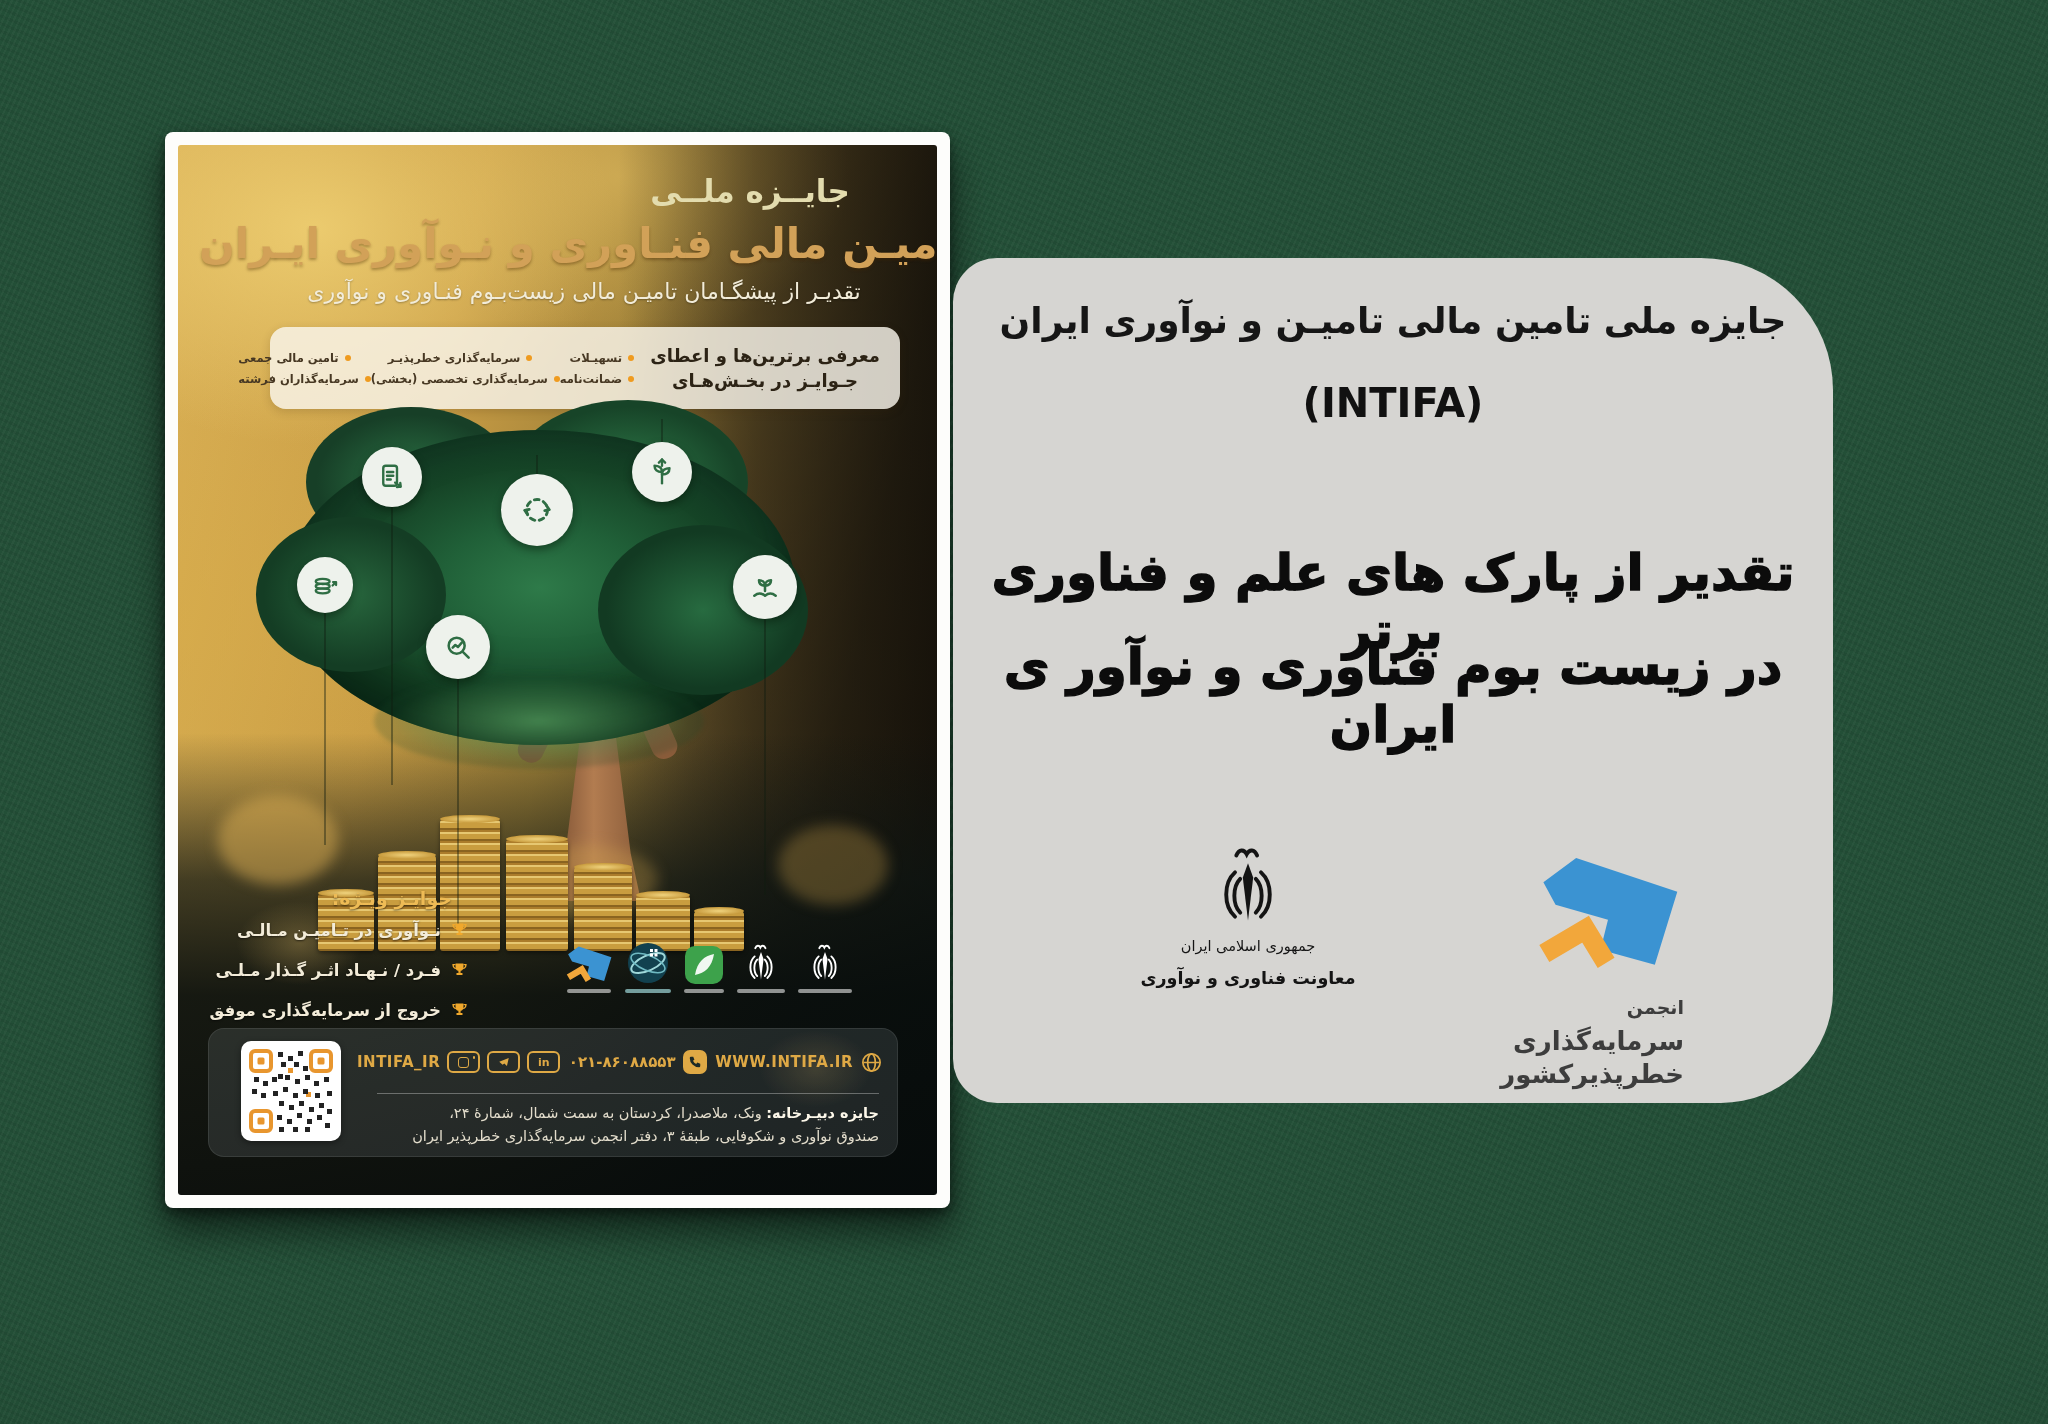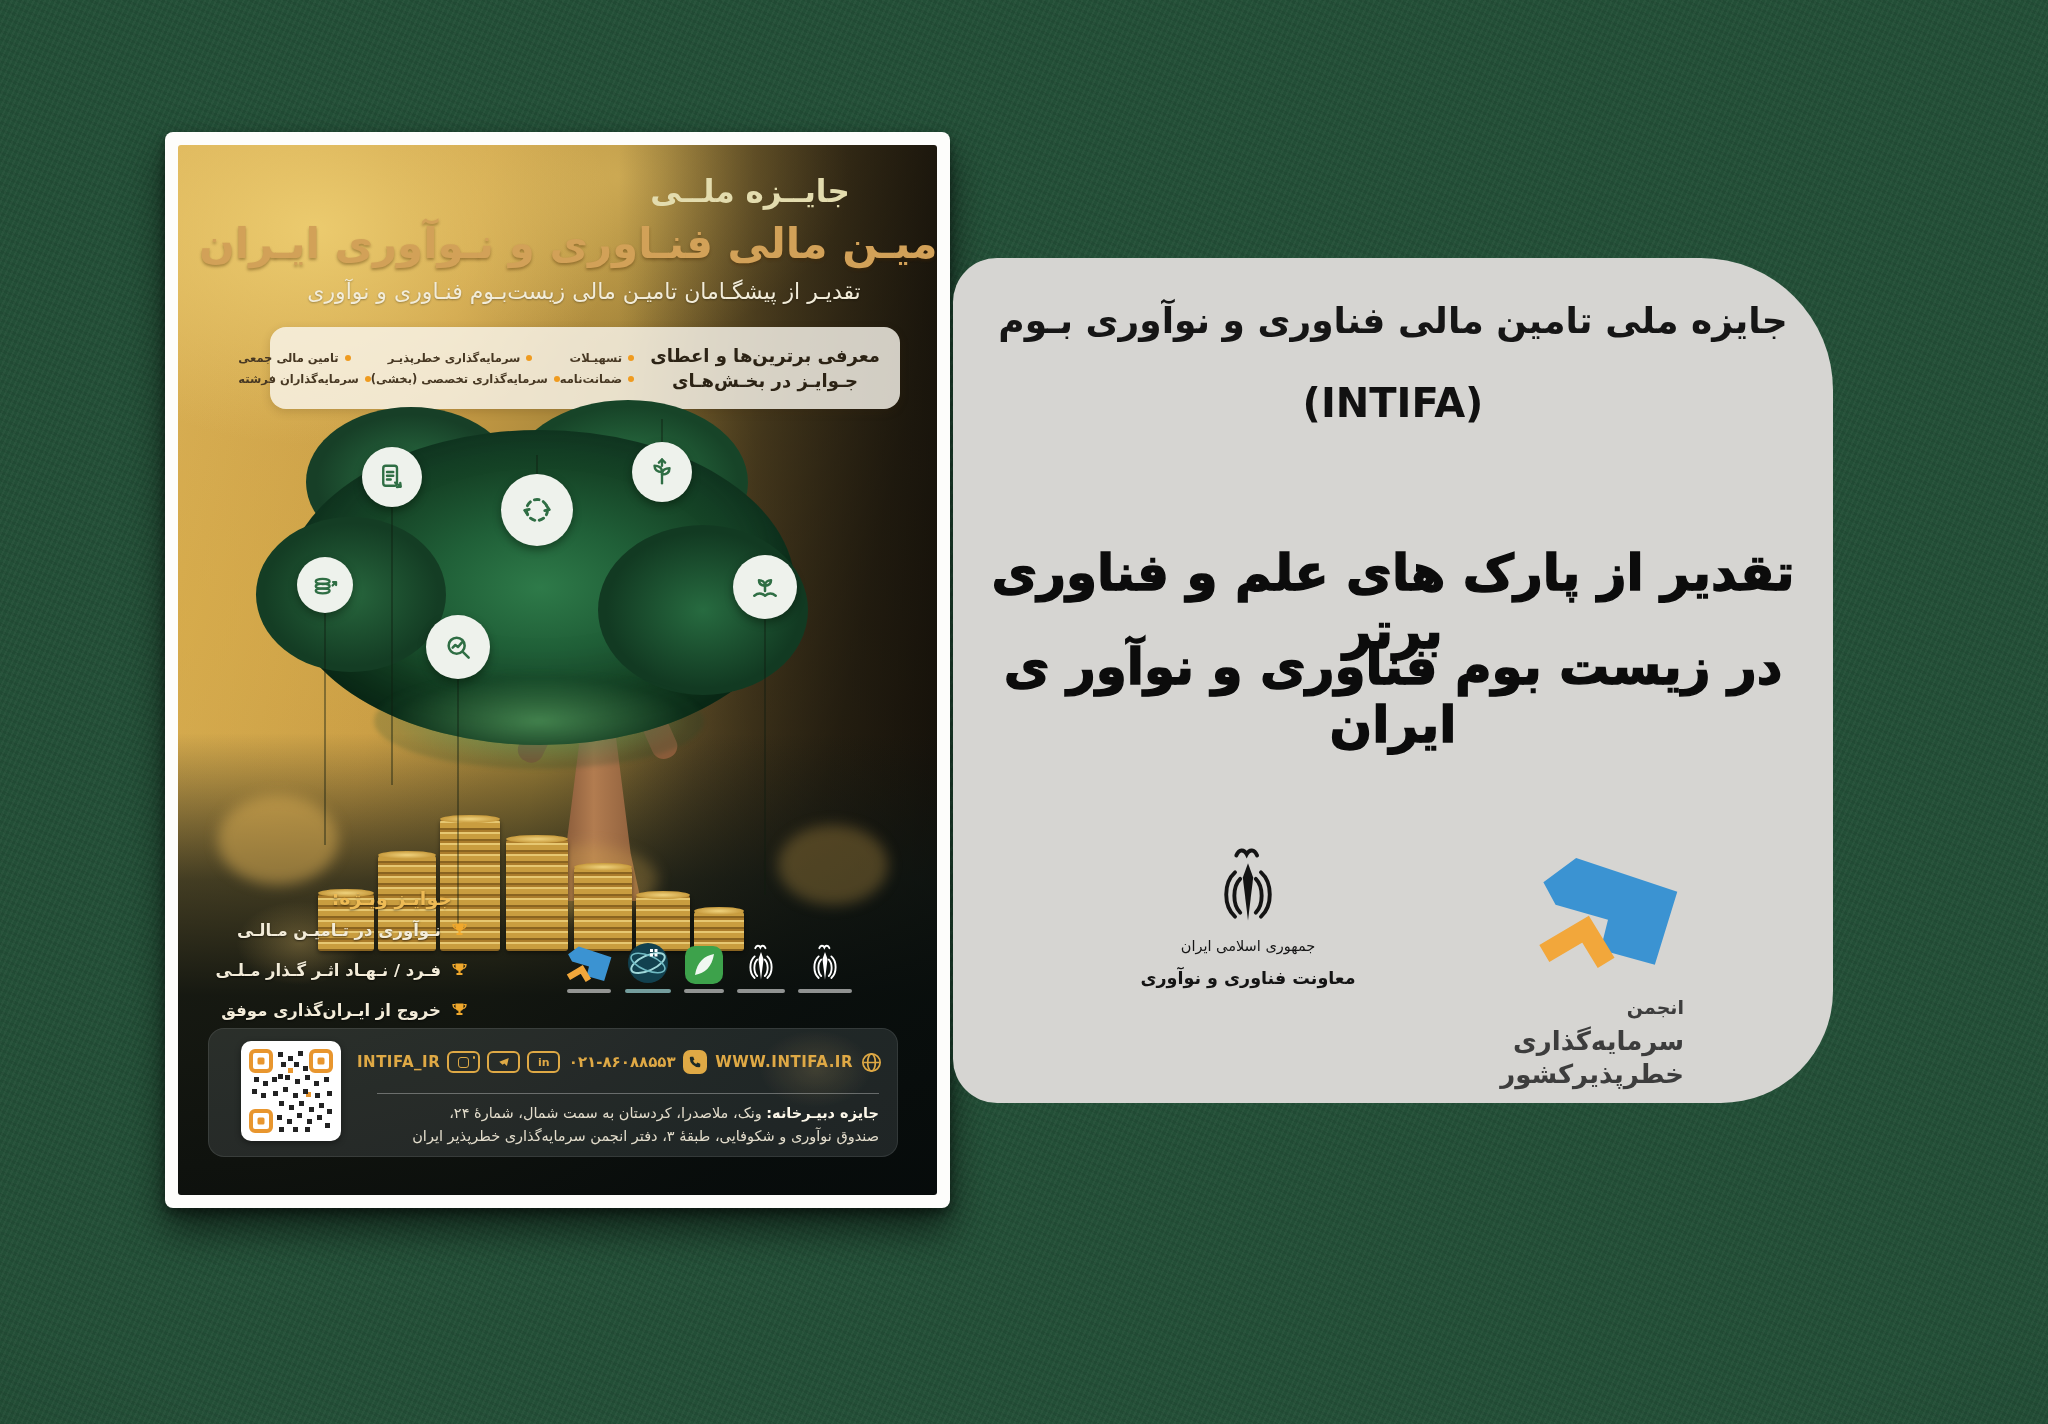--- a/index.html
+++ b/index.html
@@ -277,21 +277,21 @@
             </svg>
           <span>فـرد / نـهـاد اثـر گـذار مـلـی</span>
         </div>
         <div class="sp-row">
           <svg width="19" height="19" viewBox="0 0 24 24">
               <path d="M7 3h10v4.5a5 5 0 0 1-10 0Z" fill="#f0a82c"></path>
               <path d="M7 4.5H3.8c0 3 1.6 4.6 3.6 5M17 4.5h3.2c0 3-1.6 4.6-3.6 5" stroke="#f0a82c" stroke-width="1.6" fill="none"></path>
               <rect x="10.6" y="12" width="2.8" height="3" fill="#f0a82c"></rect>
               <rect x="8" y="15" width="8" height="2.6" rx="1" fill="#f0a82c"></rect>
             </svg>
-          <span>خروج از ایـران‌گذاری موفق</span>
+          <span>خروج از سرمایه‌گذاری موفق</span>
         </div>
       </div>
 
       <div class="plogos">
         <div class="plogo">
           <svg width="46" height="39" viewBox="0 0 152 126">
             <polygon points="7,26 42,0 150,36 126,114 68,98 76,66 20,50" fill="#3b93d2"></polygon>
             <path d="M8 102 L52 76 L74 112" stroke="#f2a73b" stroke-width="21" fill="none"></path>
           </svg>
           <div class="cap" style="width:44px;"></div>
@@ -441,21 +441,21 @@
         <div class="addr">
           <div><b>جایزه دبیـرخانه:</b> <span>ونک، ملاصدرا، کردستان به سمت شمال، شمارهٔ ۲۴،</span></div>
           <div>صندوق نوآوری و شکوفایی، طبقهٔ ۳، دفتر انجمن سرمایه‌گذاری خطرپذیر ایران</div>
         </div>
       </div>
 
     </div>
   </div>
 
   <div class="panel">
-    <div class="pn-title1">جایزه ملی تامین مالی فناوری و نوآوری بـوم</div>
+    <div class="pn-title1">جایزه ملی تامین مالی تامیـن و نوآوری ایران</div>
     <div class="pn-title2">(INTIFA)</div>
 
     <div class="heavy hv1">تقدیر از پارک های علم و فناوری برتر</div>
     <div class="heavy hv2">در زیست بوم فناوری و نوآور ی ایران</div>
 
     <div class="ministry">
       <svg width="78" height="84" viewBox="0 0 60 64">
         <g stroke="#141414" fill="none" stroke-width="3" stroke-linecap="round">
           <path d="M21 7c2-5 6-5 8-1 2-4 6-4 8 1"></path>
           <path d="M20 20c-9 8-9 26 0 34"></path>

